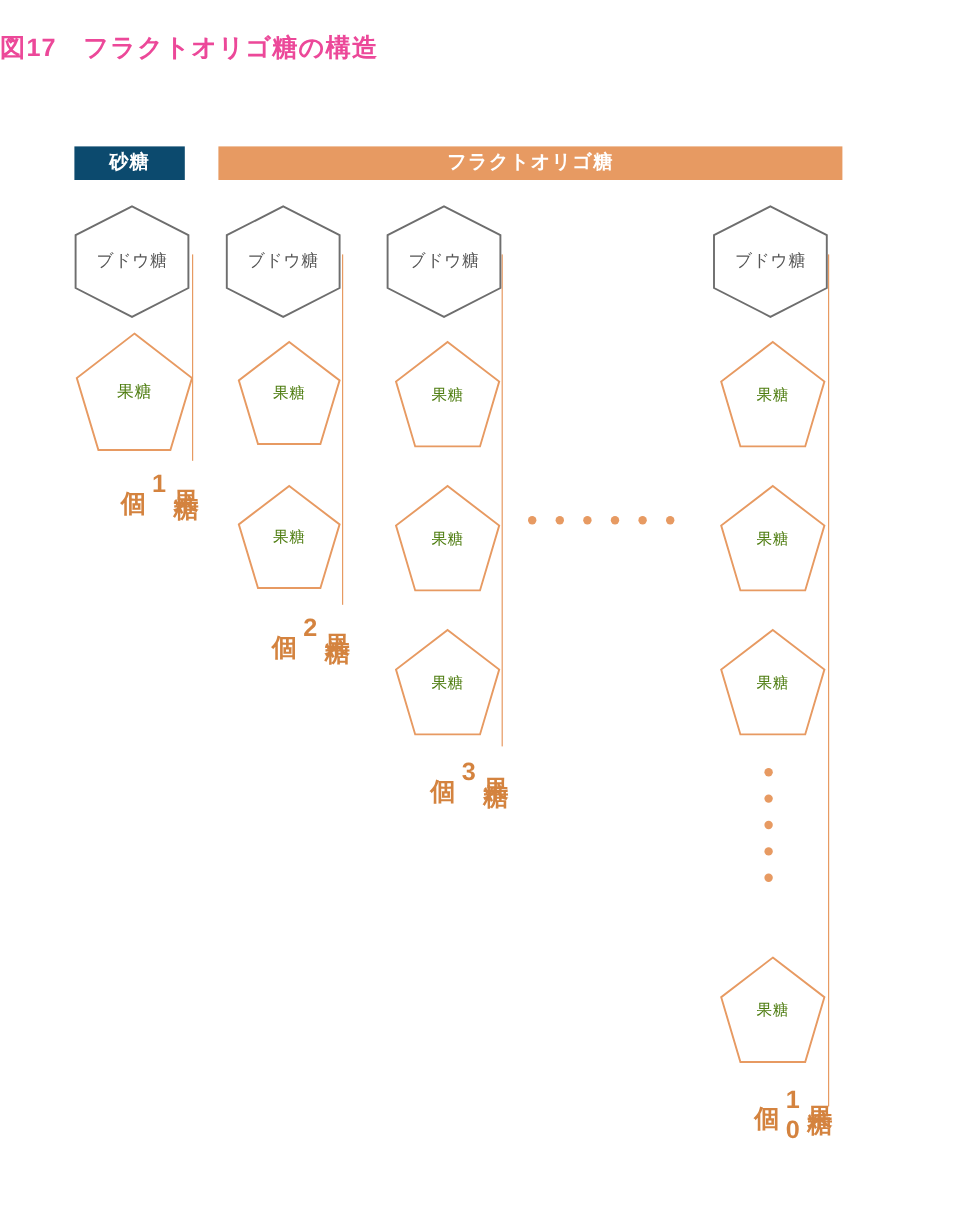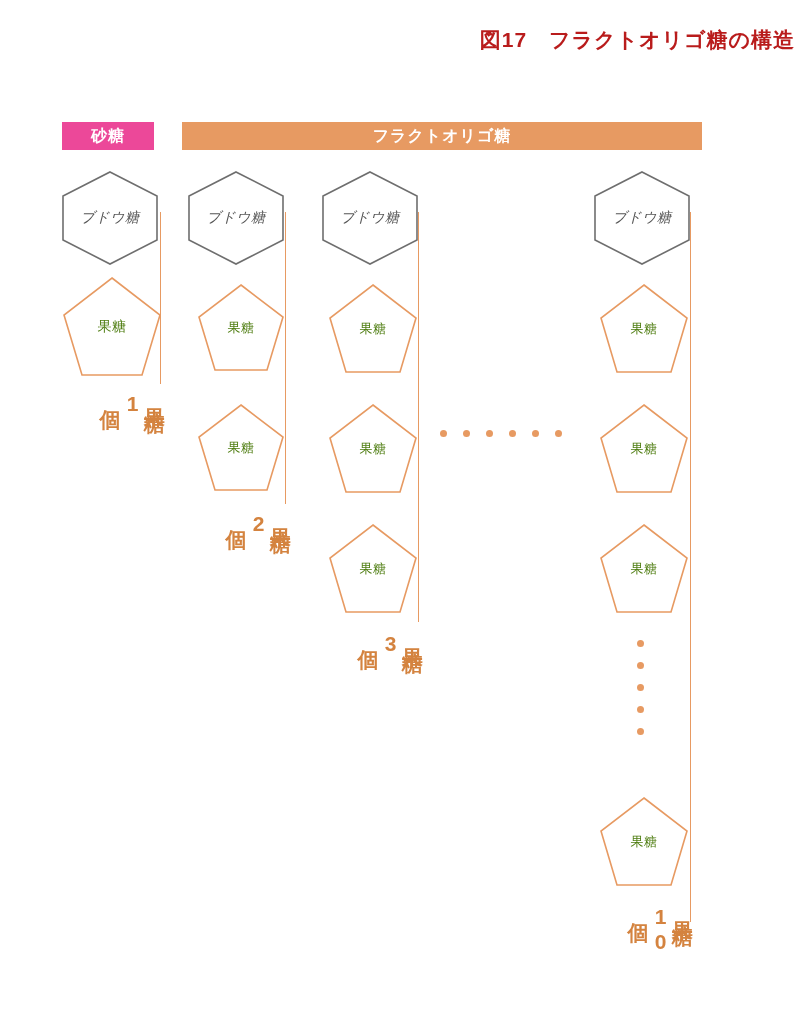--- a/index.html
+++ b/index.html
@@ -15,43 +15,43 @@
     color: #3a3a3a;
     overflow: hidden;
   }
 
   
   .figure-title {
     position: absolute;
     top: 26px;
     left: 0;
     width: 795px;
-    text-align: right;
+    text-align: left;
     font-size: 21px;
     font-weight: bold;
     letter-spacing: 1px;
-    color: #b91c1c;
+    color: #ec4899;
   }
 
   
   .bar {
     position: absolute;
     height: 28px;
     line-height: 28px;
     text-align: center;
     color: #ffffff;
     font-size: 16px;
     font-weight: bold;
     letter-spacing: 1px;
   }
   .bar-sucrose {
     left: 62px;
     top: 122px;
     width: 92px;
-    background: #ec4899;
+    background: #0c4a6e;
   }
   .bar-fos {
     left: 182px;
     top: 122px;
     width: 520px;
     background: #e79a62;
     font-family: Liberation Serif, serif;
   }
 
   
@@ -79,21 +79,20 @@
     left: 0;
     top: 0;
     width: 100px;
     height: 96px;
     display: flex;
     align-items: center;
     justify-content: center;
     font-size: 14px;
     color: #555555;
     letter-spacing: 0.5px;
-    font-style: italic;
   }
 
   
   .pent {
     position: absolute;
   }
   .pent svg { display: block; }
   .pent .lbl {
     position: absolute;
     left: 0;

